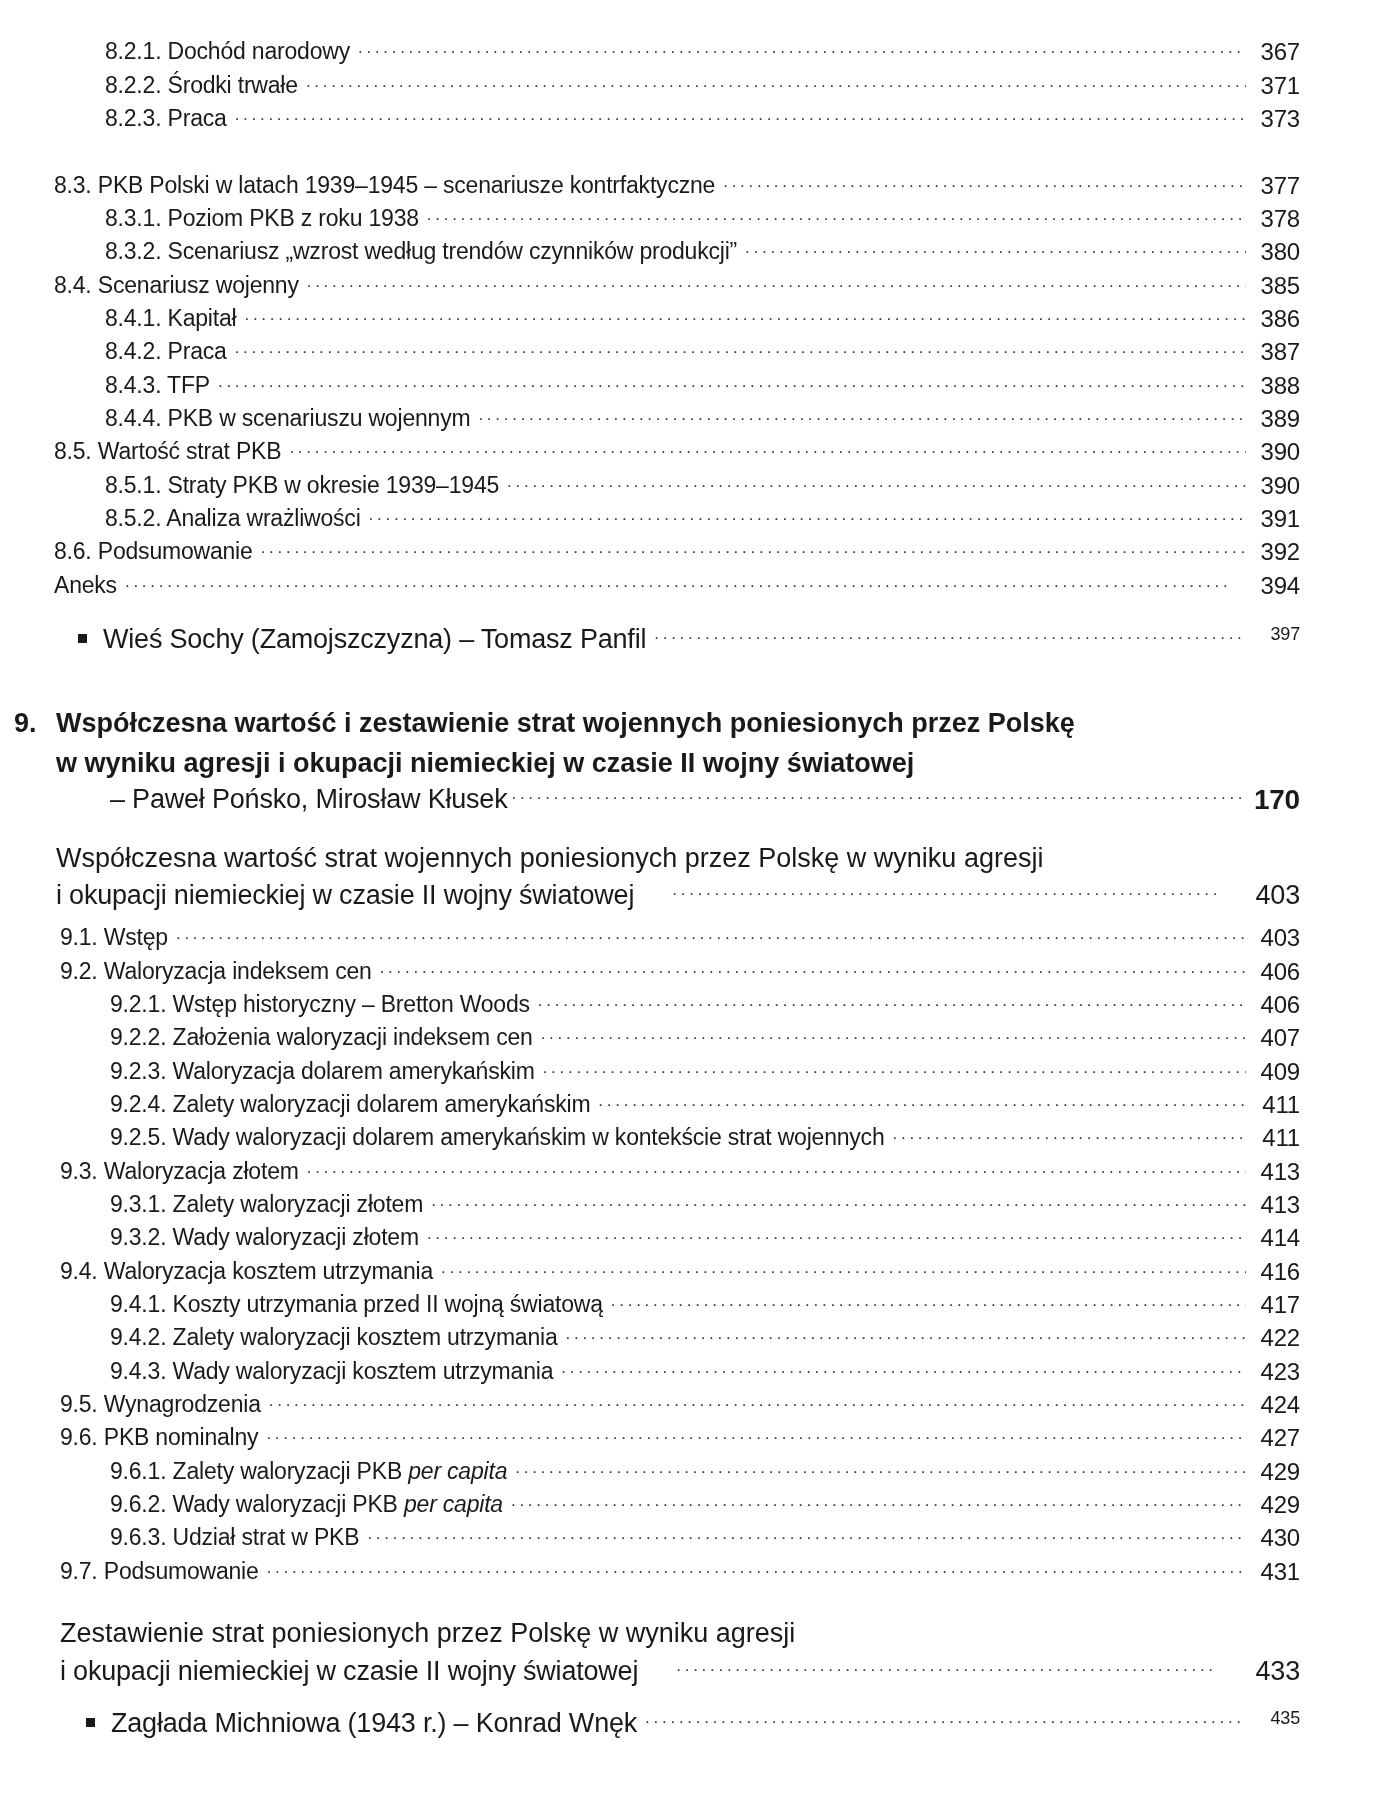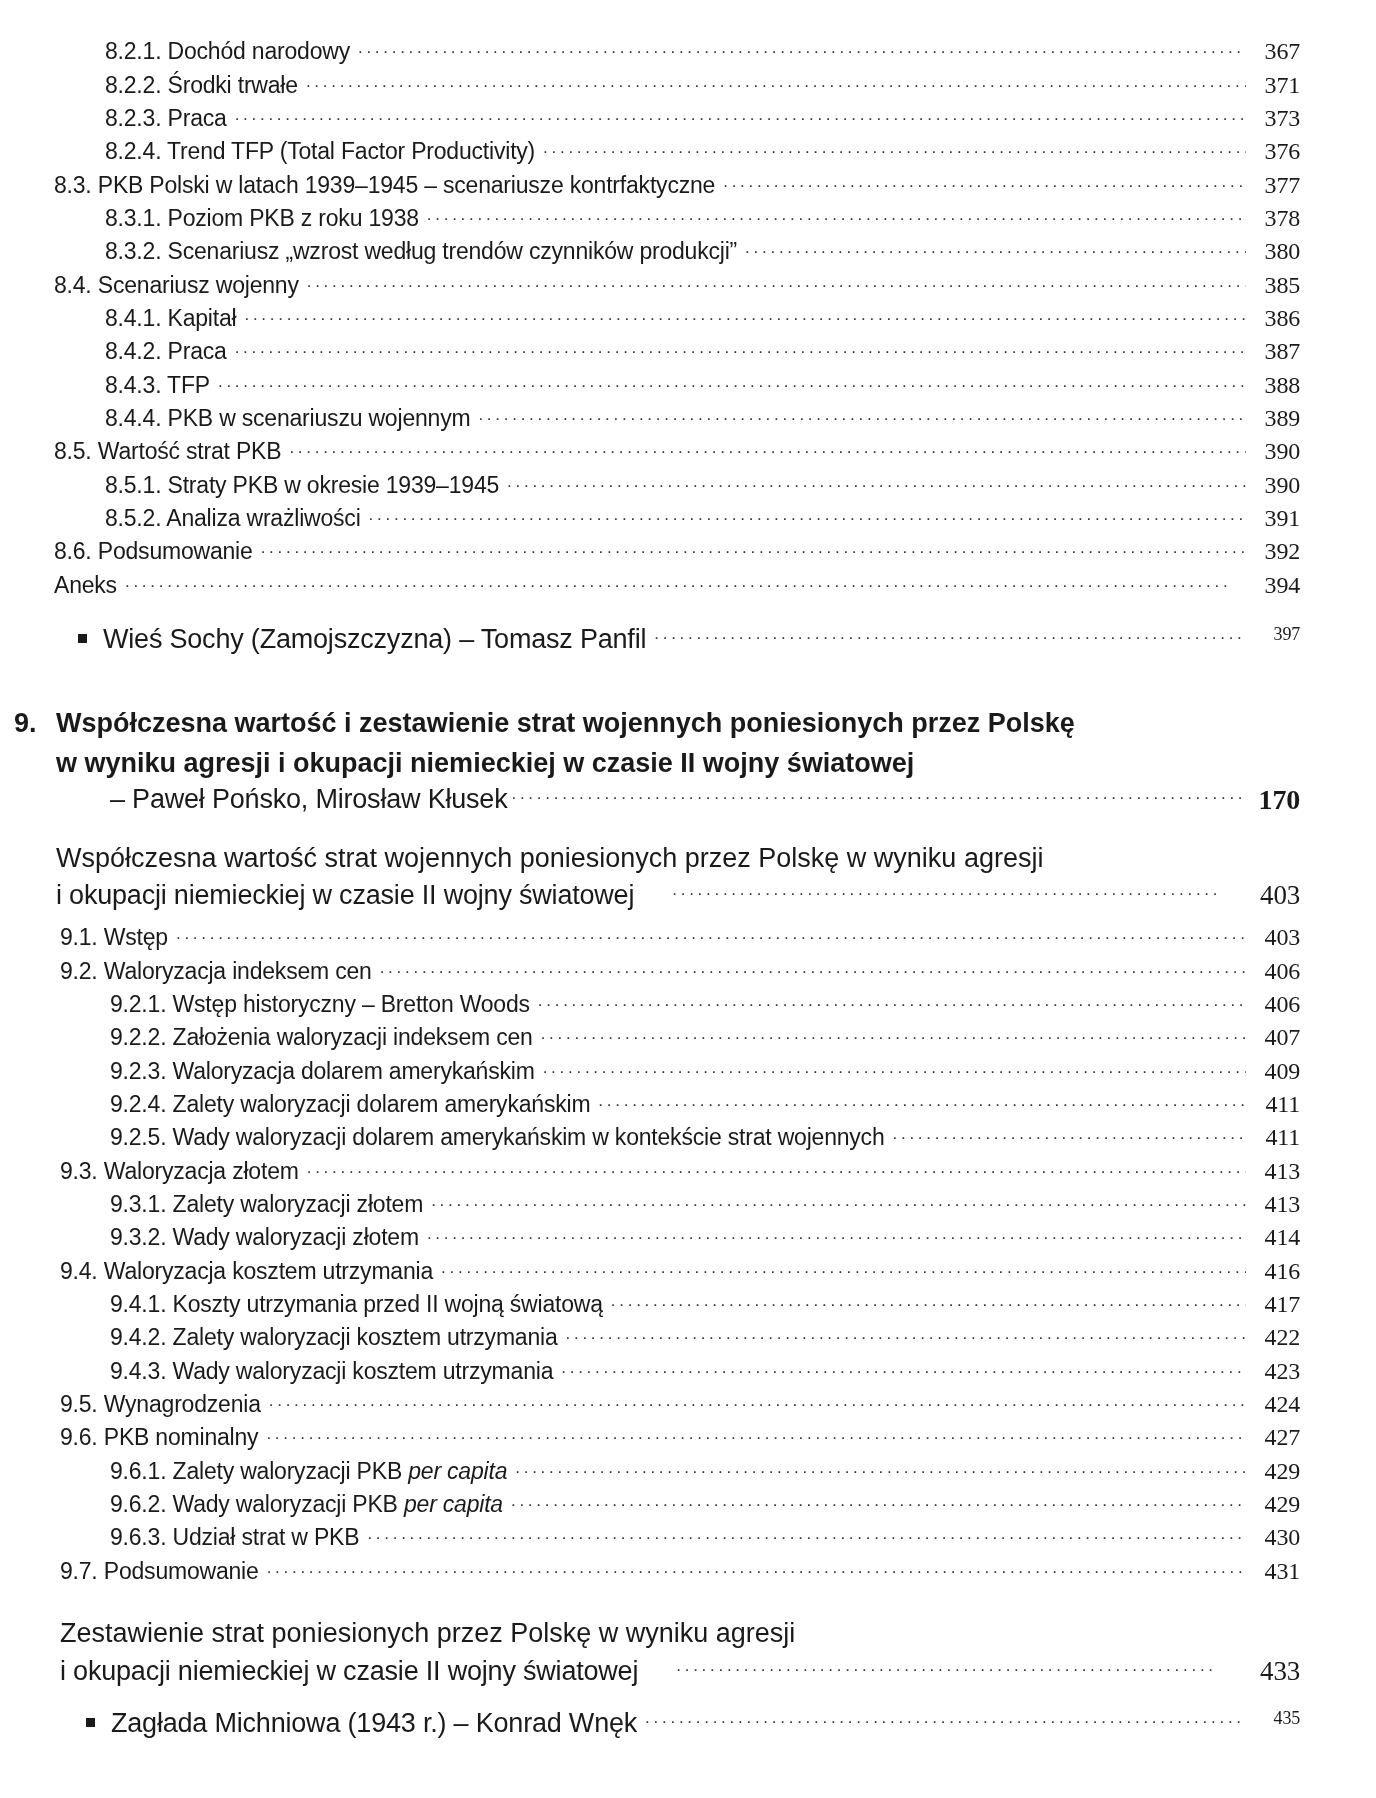--- a/index.html
+++ b/index.html
@@ -4,21 +4,21 @@
 <style>
   html,body{margin:0;padding:0;background:#fff;}
   body{width:1376px;height:1798px;position:relative;overflow:hidden;
        font-family:"Liberation Sans","DejaVu Sans",sans-serif;color:#1a1a1a;}
   .page{position:absolute;left:0;top:0;width:1376px;height:1798px;}
   .row{position:absolute;right:76px;display:flex;align-items:flex-start;height:33px;
        font-size:23px;letter-spacing:-0.2px;white-space:nowrap;}
   .row .label{flex:0 0 auto;padding-right:8px;}
   .row .dots{flex:1 1 auto;overflow:hidden;color:#333;letter-spacing:4px;font-size:17px;}
   .row .dots::before{content:". . . . . . . . . . . . . . . . . . . . . . . . . . . . . . . . . . . . . . . . . . . . . . . . . . . . . . . . . . . . . . . . . . . . . . . . . . . . . . . . . . . . . . . . . . . . . . . . . . . . . . . . . . . . . . . . . . . . . . . . . . . . . . . . . . .";letter-spacing:-0.5px;}
-  .row .page-num{flex:0 0 auto;padding-left:10px;min-width:44px;text-align:right;font-size:24px;font-family:Liberation Serif, serif;}
+  .row .page-num{flex:0 0 auto;padding-left:10px;min-width:44px;text-align:right;font-size:24px;}
   .l1{left:54px;}
   .l2{left:105px;}
   .m1{left:60px;}
   .m2{left:110px;}
   .big{font-size:26px;gap:30px;}
   .big .page-num{font-size:27px;}
   .bullet{left:78px;font-size:27px;}
   .bullet .page-num{font-size:18px;}
   .bullet .sq{display:inline-block;width:9px;height:9px;background:#1a1a1a;margin-right:16px;position:relative;top:-5px;}
   .line{position:absolute;font-size:27px;white-space:nowrap;}
@@ -40,25 +40,20 @@
   <div class="row l2" style="top:72px">
       <span class="label">8.2.2. Środki trwałe</span>
       <span class="dots"></span>
       <span class="page-num">371</span>
     </div>
   <div class="row l2" style="top:105px">
       <span class="label">8.2.3. Praca</span>
       <span class="dots"></span>
       <span class="page-num">373</span>
     </div>
-  <div class="row l2" style="top:138px">
-      <span class="label">8.2.4. Trend TFP (Total Factor Productivity)</span>
-      <span class="dots"></span>
-      <span class="page-num">376</span>
-    </div>
   <div class="row l1" style="top:172px">
       <span class="label">8.3. PKB Polski w latach 1939–1945 – scenariusze kontrfaktyczne</span>
       <span class="dots"></span>
       <span class="page-num">377</span>
     </div>
   <div class="row l2" style="top:205px">
       <span class="label">8.3.1. Poziom PKB z roku 1938</span>
       <span class="dots"></span>
       <span class="page-num">378</span>
     </div>

